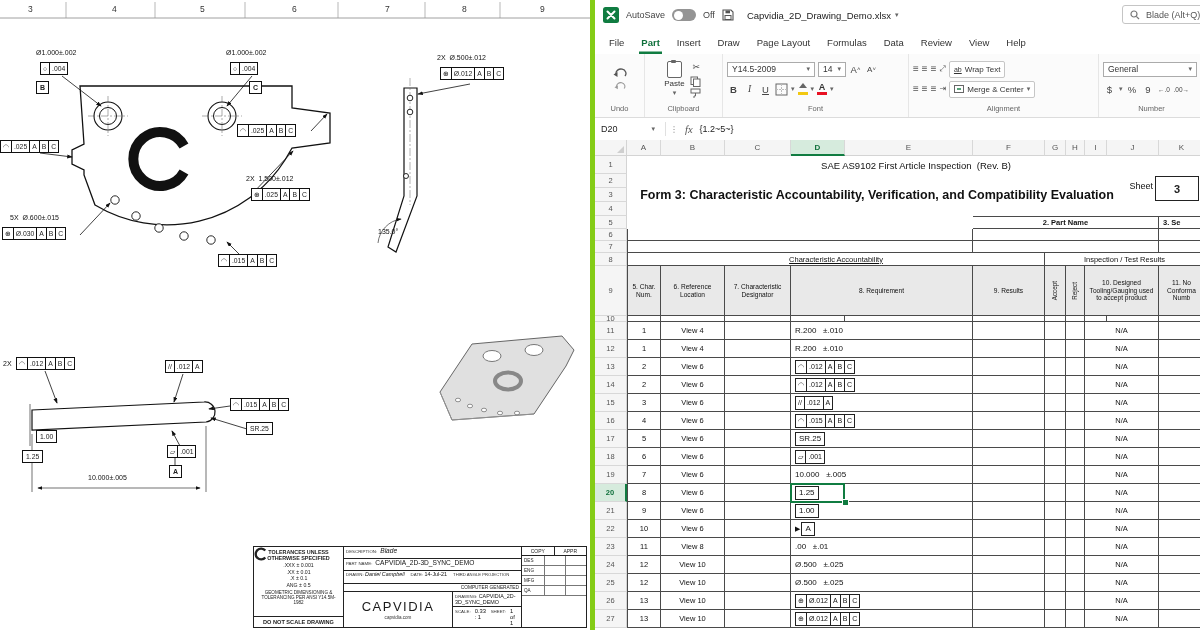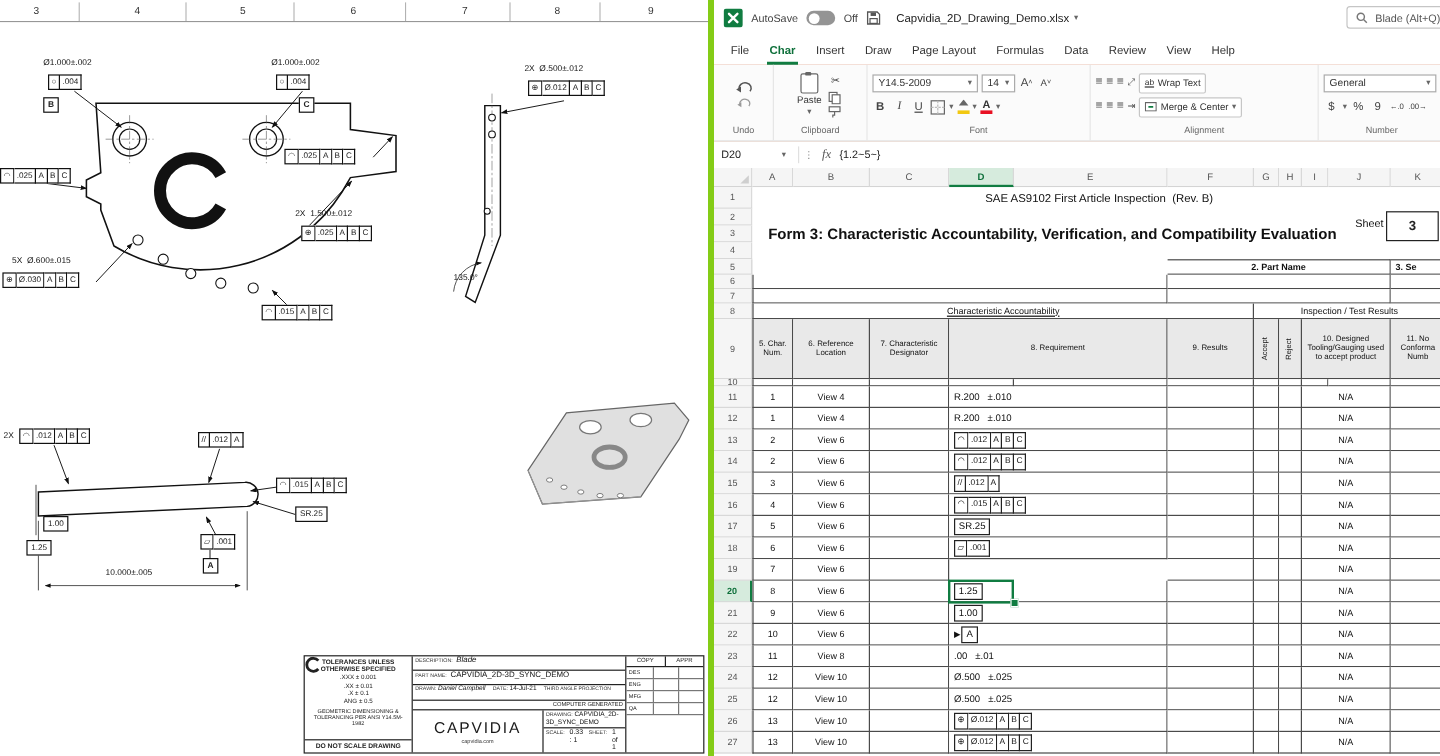--- a/index.html
+++ b/index.html
@@ -427,21 +427,21 @@
         <svg width="10" height="10" viewBox="0 0 10 10">
           <circle cx="4" cy="4" r="3" fill="none" stroke="#777" stroke-width="1.2"></circle>
           <path d="M6.3,6.3 L9,9" stroke="#777" stroke-width="1.2"></path>
         </svg>
         <span>Blade (Alt+Q)</span>
       </div>
     </div>
 
     <div class="menubar" id="menubar">
         <div class="mtab">File</div>
-        <div class="mtab active">Char</div>
+        <div class="mtab active">Part</div>
         <div class="mtab">Insert</div>
         <div class="mtab">Draw</div>
         <div class="mtab">Page Layout</div>
         <div class="mtab">Formulas</div>
         <div class="mtab">Data</div>
         <div class="mtab">Review</div>
         <div class="mtab">View</div>
         <div class="mtab">Help</div>
       </div>
 
@@ -966,20 +966,23 @@
           </div>
           <div class="fc bl" style="position: absolute; left: 0px; top: 310px; width: 34px; height: 18px;">
             <span>7</span>
           </div>
           <div class="fc " style="position: absolute; left: 34px; top: 310px; width: 64px; height: 18px;">
             <span>View 6</span>
           </div>
           <div class="fc " style="position: absolute; left: 98px; top: 310px; width: 66px; height: 18px;">
             <span></span>
           </div>
+          <div class="fc leftal" style="position: absolute; left: 164px; top: 310px; width: 182px; height: 18px;">
+            <span class="wsp" style="font-size: 8px;">10.000   ±.005</span>
+          </div>
           <div class="fc " style="position: absolute; left: 346px; top: 310px; width: 72px; height: 18px;">
             <span></span>
           </div>
           <div class="fc " style="position: absolute; left: 418px; top: 310px; width: 21px; height: 18px;">
             <span></span>
           </div>
           <div class="fc " style="position: absolute; left: 439px; top: 310px; width: 19px; height: 18px;">
             <span></span>
           </div>
           <div class="fc " style="position: absolute; left: 458px; top: 310px; width: 74px; height: 18px;">

